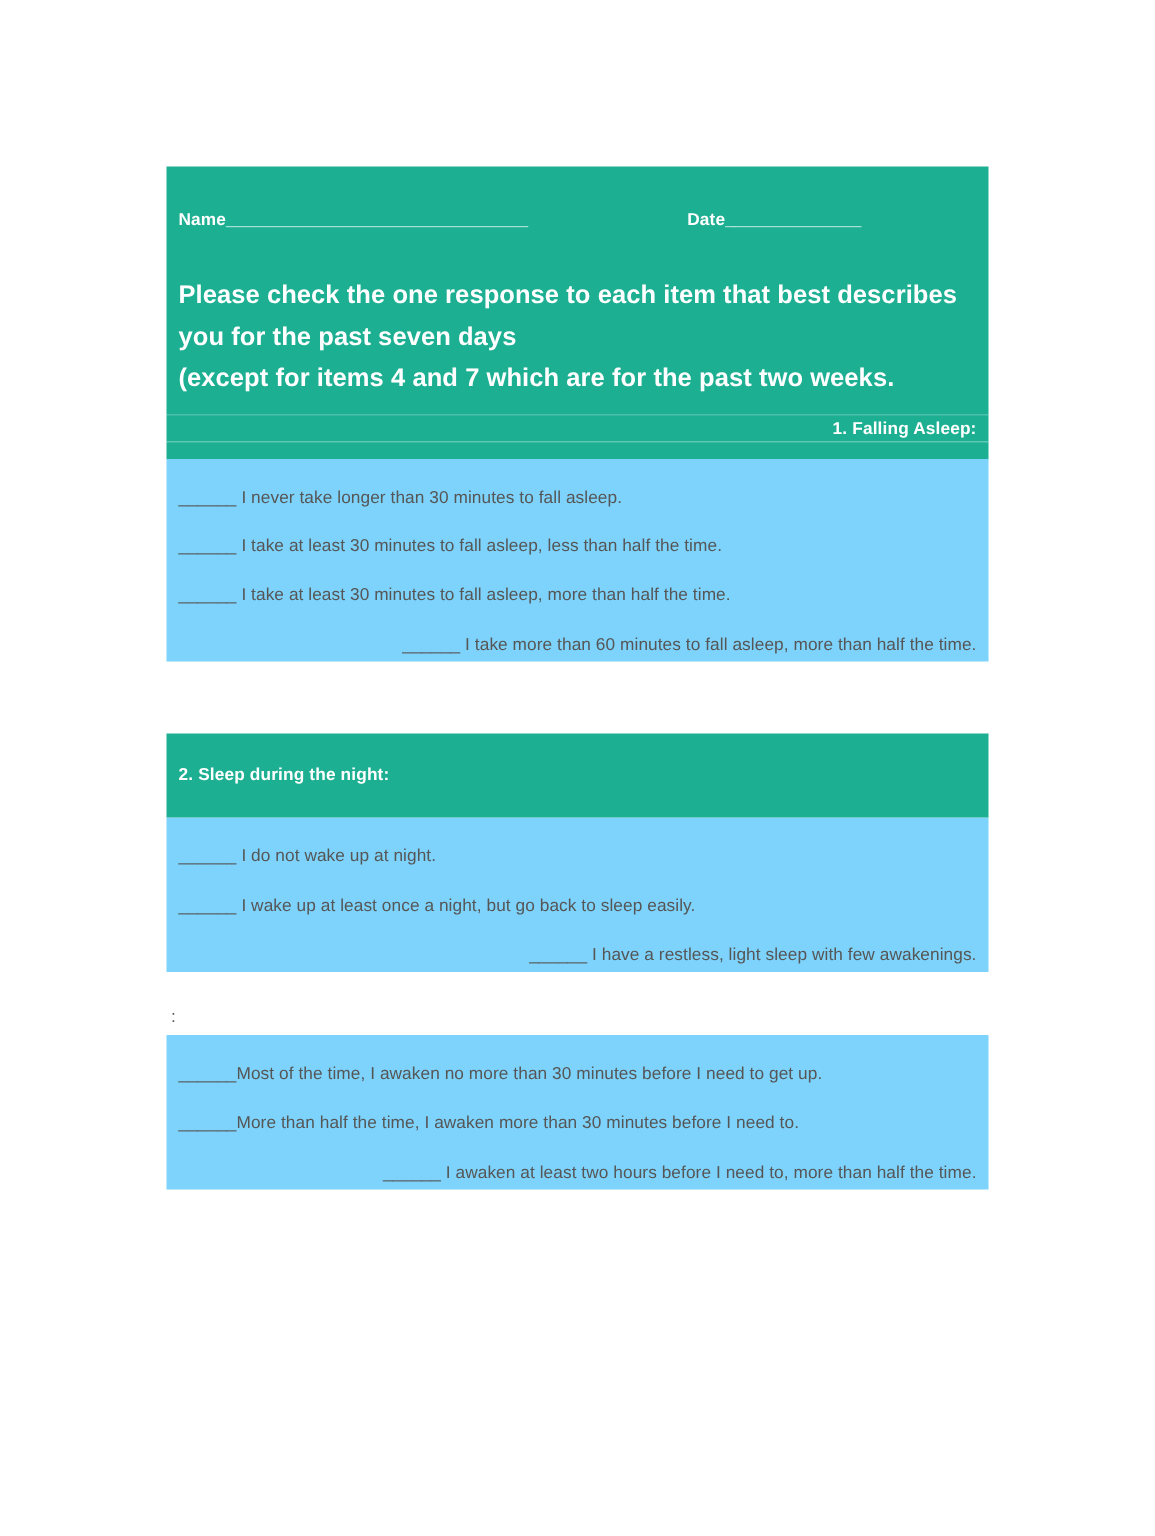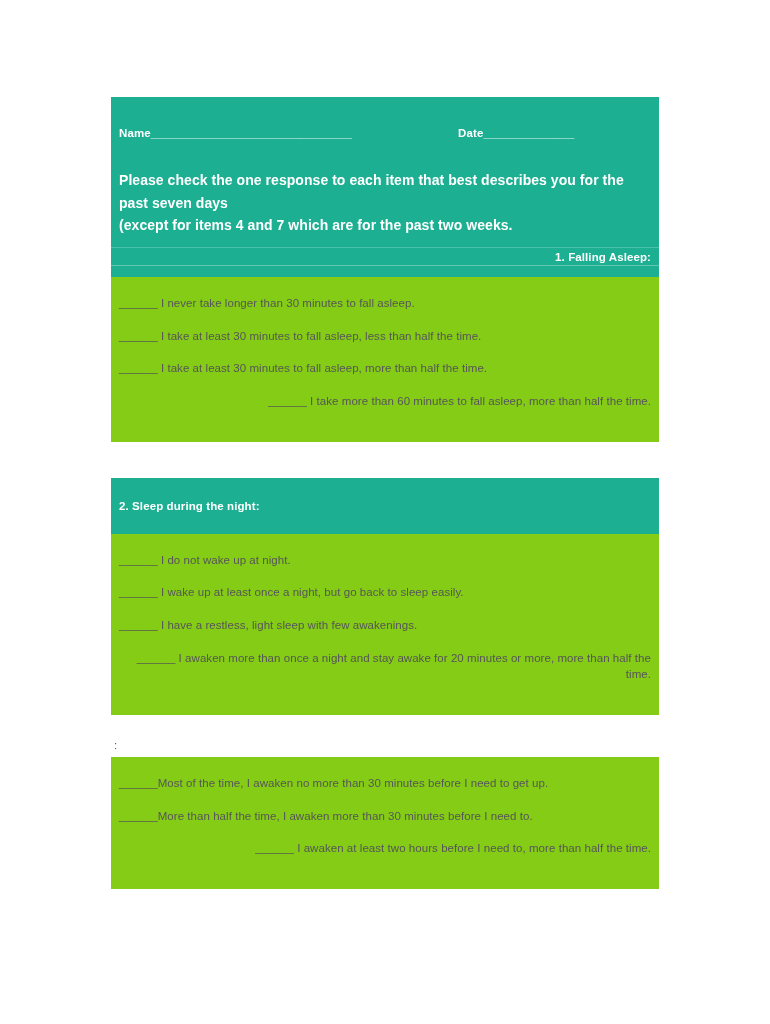--- a/index.html
+++ b/index.html
@@ -11,21 +11,21 @@
     width: 770px;
     height: 1024px;
     font-family: "Liberation Sans", sans-serif;
     overflow: hidden;
     position: relative;
   }
 
   .page {
     position: absolute;
     left: 0;
-    top: 4px;
+    top: 18px;
     width: 770px;
     height: 808px;
     background: #ffffff;
   }
 
   
   .content {
     position: absolute;
     left: 111px;
     top: 93px;
@@ -51,21 +51,21 @@
   }
   .name-field {
     white-space: pre;
   }
   .date-field {
     white-space: pre;
     margin-left: 106px;
   }
 
   .instructions {
-    font-size: 14px;
+    font-size: 17px;
     font-weight: bold;
     line-height: 1.62;
     padding-left: 2px;
     padding-bottom: 4px;
     letter-spacing: 0.05px;
   }
   .instructions .line {
     display: block;
   }
 
@@ -78,20 +78,21 @@
     letter-spacing: 0.1px;
     box-sizing: border-box;
     position: relative;
   }
   .section-header.compact {
     padding: 4px 8px 14px 8px;
     text-align: right;
   }
   .section-header.tall {
     padding: 22px 8px 22px 8px;
+    margin-top: 12px;
   }
   .section-header.compact::after {
     content: "";
     position: absolute;
     left: 0;
     right: 0;
     bottom: 11px;
     height: 1px;
     background: rgba(255,255,255,0.30);
   }
@@ -99,22 +100,22 @@
     position: absolute;
     left: 0;
     right: 0;
     top: 0;
     height: 1px;
     background: rgba(255,255,255,0.22);
   }
 
   
   .options-block {
-    background: #84cc16;
-    padding: 18px 8px 32px 8px;
+    background: #7dd3fc;
+    padding: 18px 8px 3px 8px;
     box-sizing: border-box;
   }
   .option {
     font-size: 11.5px;
     color: #565656;
     line-height: 1.45;
     margin-bottom: 16px;
     letter-spacing: 0.05px;
   }
   .option:last-child {
@@ -164,21 +165,20 @@
 
     <div class="gap-lg"></div>
 
     <div class="section-header tall">
       <span>2. Sleep during the night:</span>
     </div>
     <div class="options-block">
       <div class="option">______ I do not wake up at night.</div>
       <div class="option">______ I wake up at least once a night, but go back to sleep easily.</div>
       <div class="option">______ I have a restless, light sleep with few awakenings.</div>
-      <div class="option">______ I awaken more than once a night and stay awake for 20 minutes or more, more than half the time.</div>
     </div>
 
     <div class="gap-md"></div>
 
     <div class="stray-colon">:</div>
 
     <div class="options-block">
       <div class="option">______Most of the time, I awaken no more than 30 minutes before I need to get up.</div>
       <div class="option">______More than half the time, I awaken more than 30 minutes before I need to.</div>
       <div class="option">______ I awaken at least two hours before I need to, more than half the time.</div>

